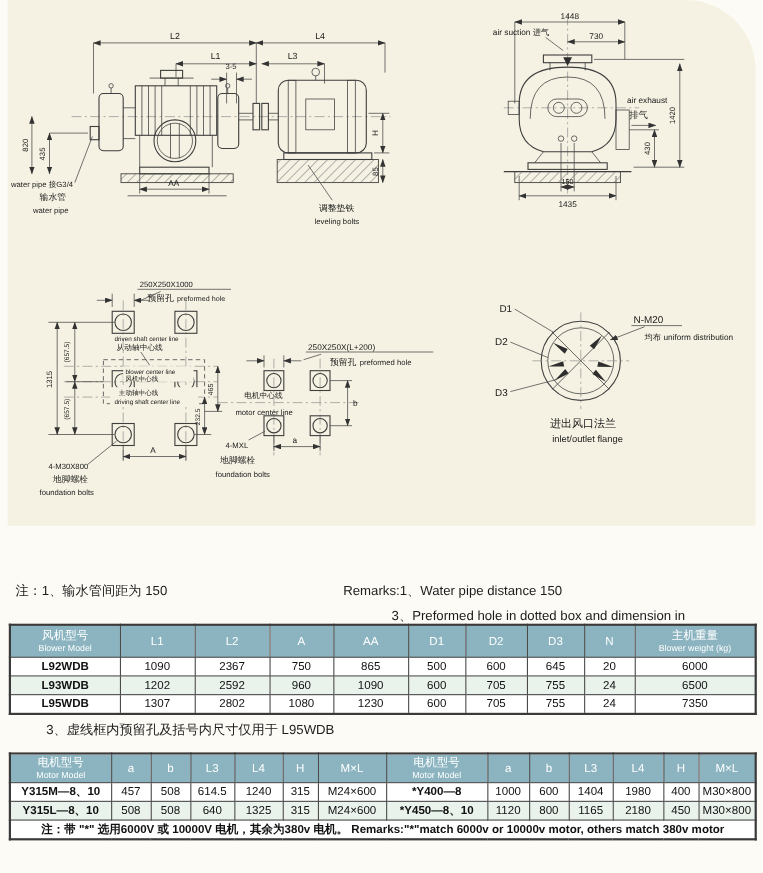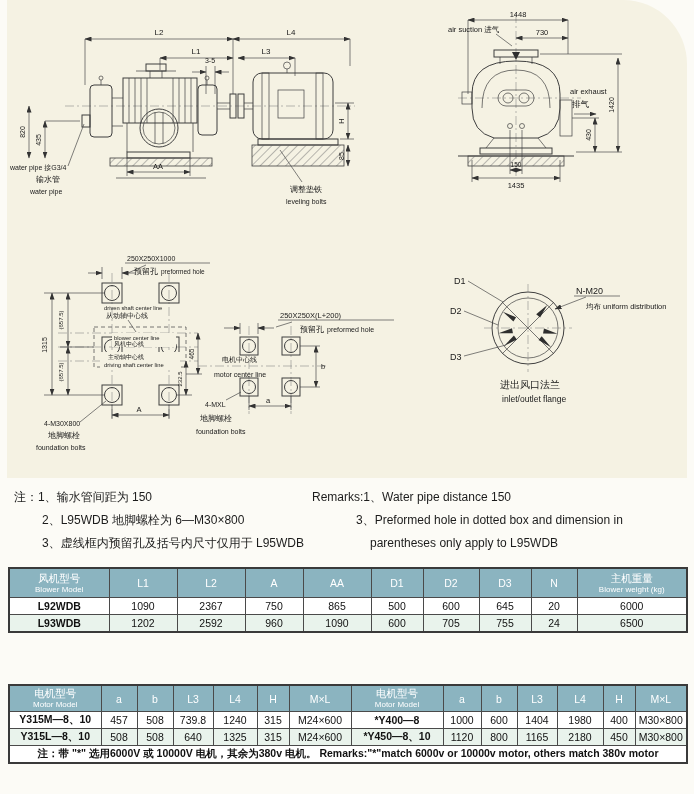--- a/index.html
+++ b/index.html
@@ -21,21 +21,21 @@
   .d{fill:none;stroke:#4a4a4a;stroke-width:.7;}
   .cl{fill:none;stroke:#8a8a8a;stroke-width:.6;stroke-dasharray:9 3 2 3;}
   .dsh{fill:none;stroke:#555;stroke-width:.8;stroke-dasharray:4 3;}
   .hat{fill:url(#hat);stroke:#3f3f3f;stroke-width:.8;}
   .wedge{fill:#2e2e2e;stroke:none;}
   .lblbg{fill:#f5f2e3;stroke:none;}
 
   .notes{position:absolute;left:14px;top:486px;width:672px;display:flex;font-size:12px;line-height:23px;color:#1c1c1c;}
   .notes-cn{width:298px;}
   .notes-en{width:374px;}
-  .note-line{white-space:nowrap;}
+  .note-line{white-space:nowrap;margin-top:40px;}
   .note-wrap{white-space:normal;padding-left:58px;text-indent:-14px;}
   .note-head{display:inline;}
 
   table.tbl{position:absolute;border-collapse:collapse;table-layout:fixed;background:#fff;border:2px solid #3a3a3a;}
   .tbl th,.tbl td{border:1px solid #4a4a4a;text-align:center;padding:0;overflow:hidden;white-space:nowrap;}
   .tbl th{background:#8bb4c0;color:#fff;font-weight:normal;}
   .tbl td{font-size:10.5px;height:16px;color:#111;}
   .tbl tbody tr:nth-child(even) td{background:#e9f3ec;}
   #blower-table{left:8px;top:567px;width:678px;}
   #motor-table{left:8px;top:684px;width:678px;}
@@ -432,20 +432,32 @@
         <td>1202</td>
         <td>2592</td>
         <td>960</td>
         <td>1090</td>
         <td>600</td>
         <td>705</td>
         <td>755</td>
         <td>24</td>
         <td>6500</td>
       </tr>
+      <tr>
+        <td>L95WDB</td>
+        <td>1307</td>
+        <td>2802</td>
+        <td>1080</td>
+        <td>1230</td>
+        <td>600</td>
+        <td>705</td>
+        <td>755</td>
+        <td>24</td>
+        <td>7350</td>
+      </tr>
     </tbody>
 </table>
 
 <table class="tbl" id="motor-table">
   <colgroup>
     <col style="width:92px">
       <col style="width:36px">
       <col style="width:36px">
       <col style="width:40px">
       <col style="width:44px">
@@ -481,21 +493,21 @@
       <th class="hletter">L4</th>
       <th class="hletter">H</th>
       <th class="hletter">M×L</th>
     </tr>
   </thead>
   <tbody>
       <tr>
         <td>Y315M—8、10</td>
         <td>457</td>
         <td>508</td>
-        <td>739.8</td>
+        <td>614.5</td>
         <td>1240</td>
         <td>315</td>
         <td>M24×600</td>
         <td>*Y400—8</td>
         <td>1000</td>
         <td>600</td>
         <td>1404</td>
         <td>1980</td>
         <td>400</td>
         <td>M30×800</td>

